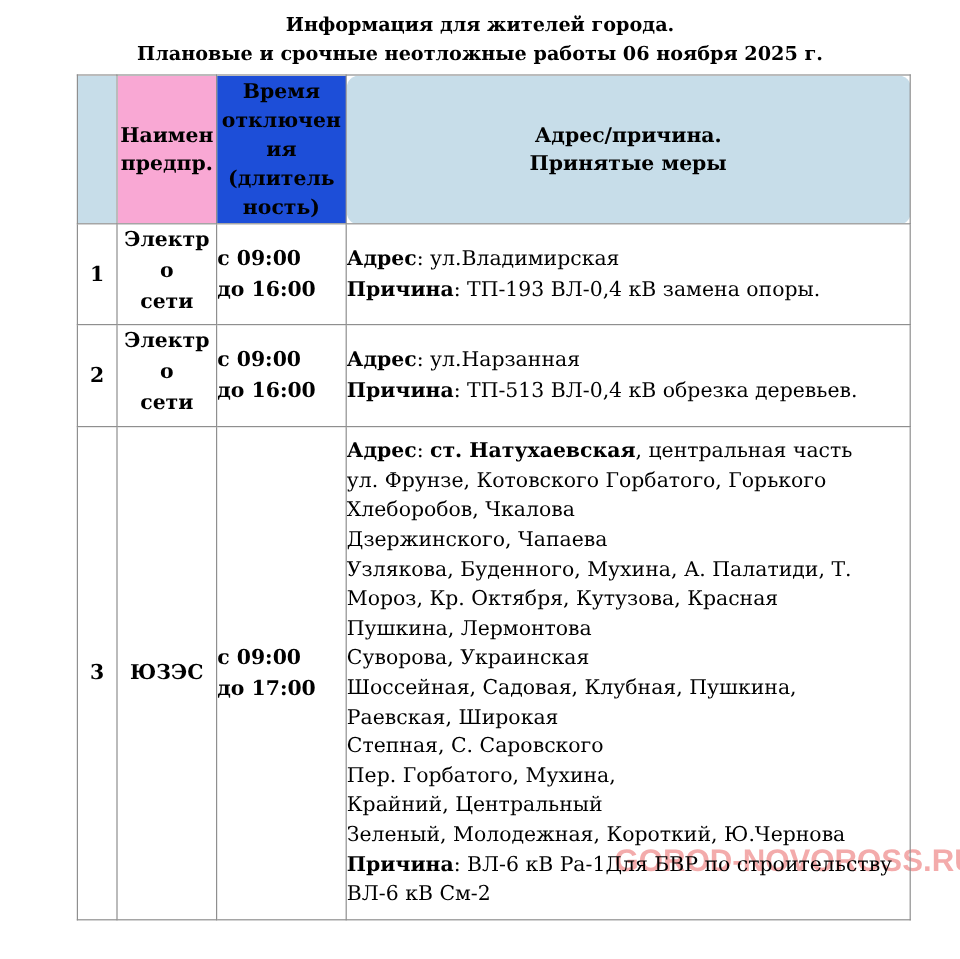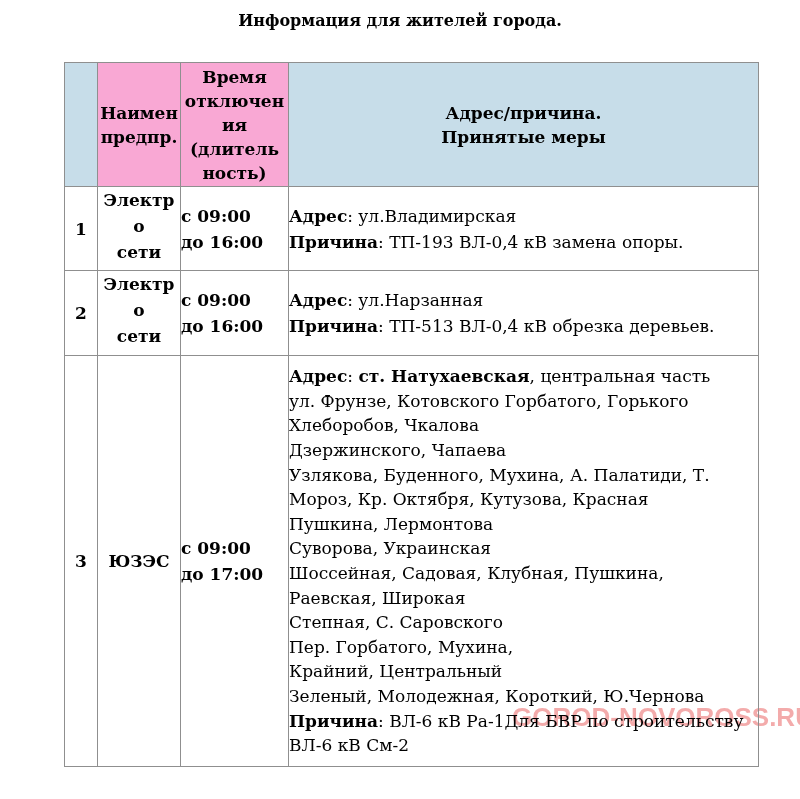--- a/index.html
+++ b/index.html
@@ -87,42 +87,43 @@
     white-space:nowrap;
   }
   table.works-table{z-index:1;}
   td,th{background:transparent;}
 </style>
 </head>
 <body>
 
 <div class="title">
   <div>Информация для жителей города.</div>
+  <div>Плановые и срочные неотложные работы 06 ноября 2025 г.</div>
 </div>
 
 <div class="watermark" style="color: rgb(238, 127, 127);">GOROD-NOVOROSS.RU</div>
 
 <table class="works-table">
   <colgroup>
     <col style="width:33px">
     <col style="width:83px">
     <col style="width:108px">
     <col style="width:470px">
   </colgroup>
   <thead>
     <tr>
       <th style="background: rgb(199, 221, 233);"></th>
       <th class="pre" style="background: #f9a8d4;">Наимен
 предпр.</th>
-      <th class="pre" style="background: #f9a8d4;">Время
+      <th class="pre" style="background: #1d4ed8;">Время
 отключен
 ия
 (длитель
 ность)</th>
-      <th class="pre" style="background: rgb(199, 221, 233);">Адрес/причина.
+      <th class="pre" style="background: rgb(199, 221, 233); border-radius: 10px;">Адрес/причина.
 Принятые меры</th>
     </tr>
   </thead>
   <tbody id="rows-body">
       <tr class="row-1">
         <td class="num-cell">1</td>
         <td class="company-cell">
           <div class="company-clip pre">Электр
 о
 сети

